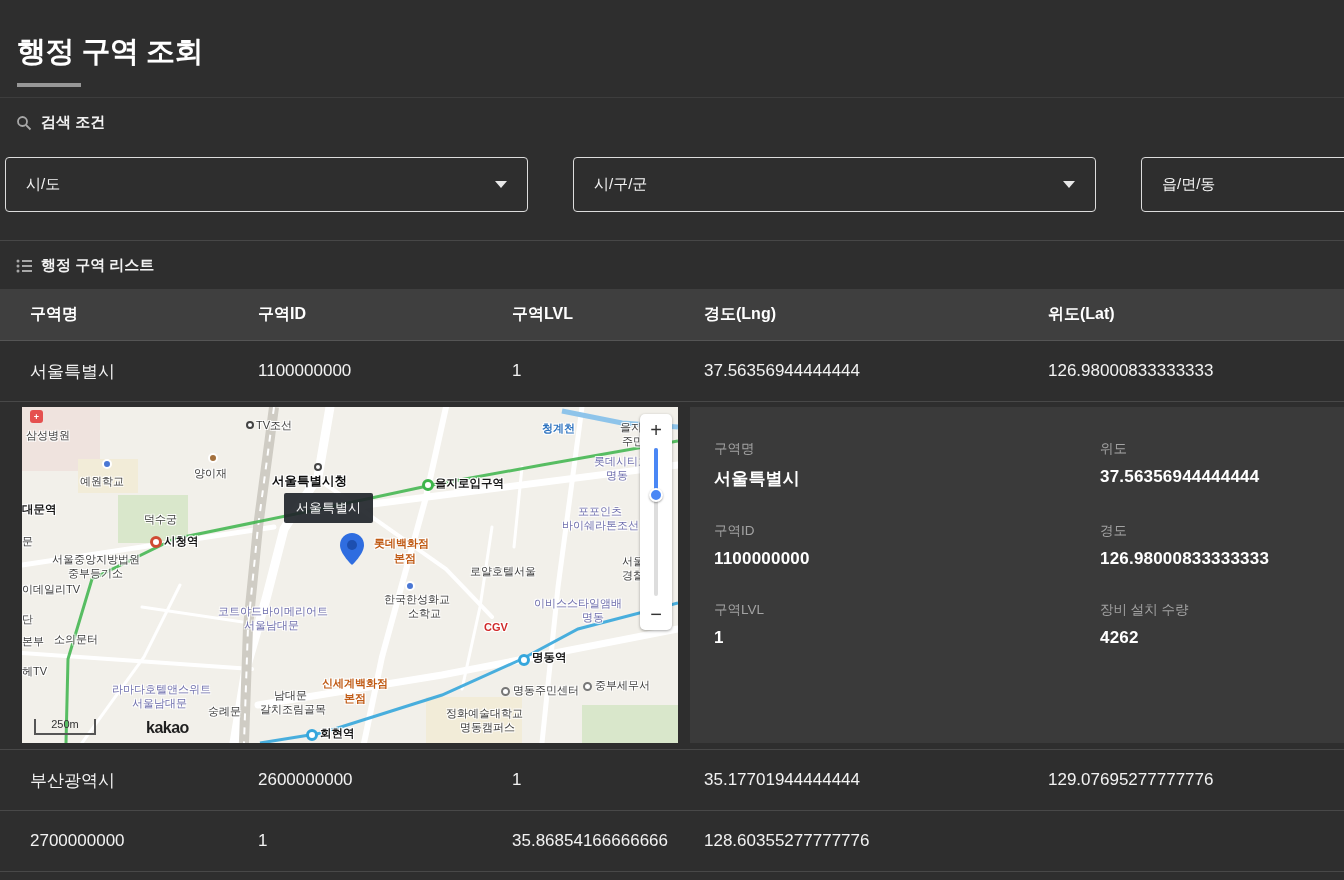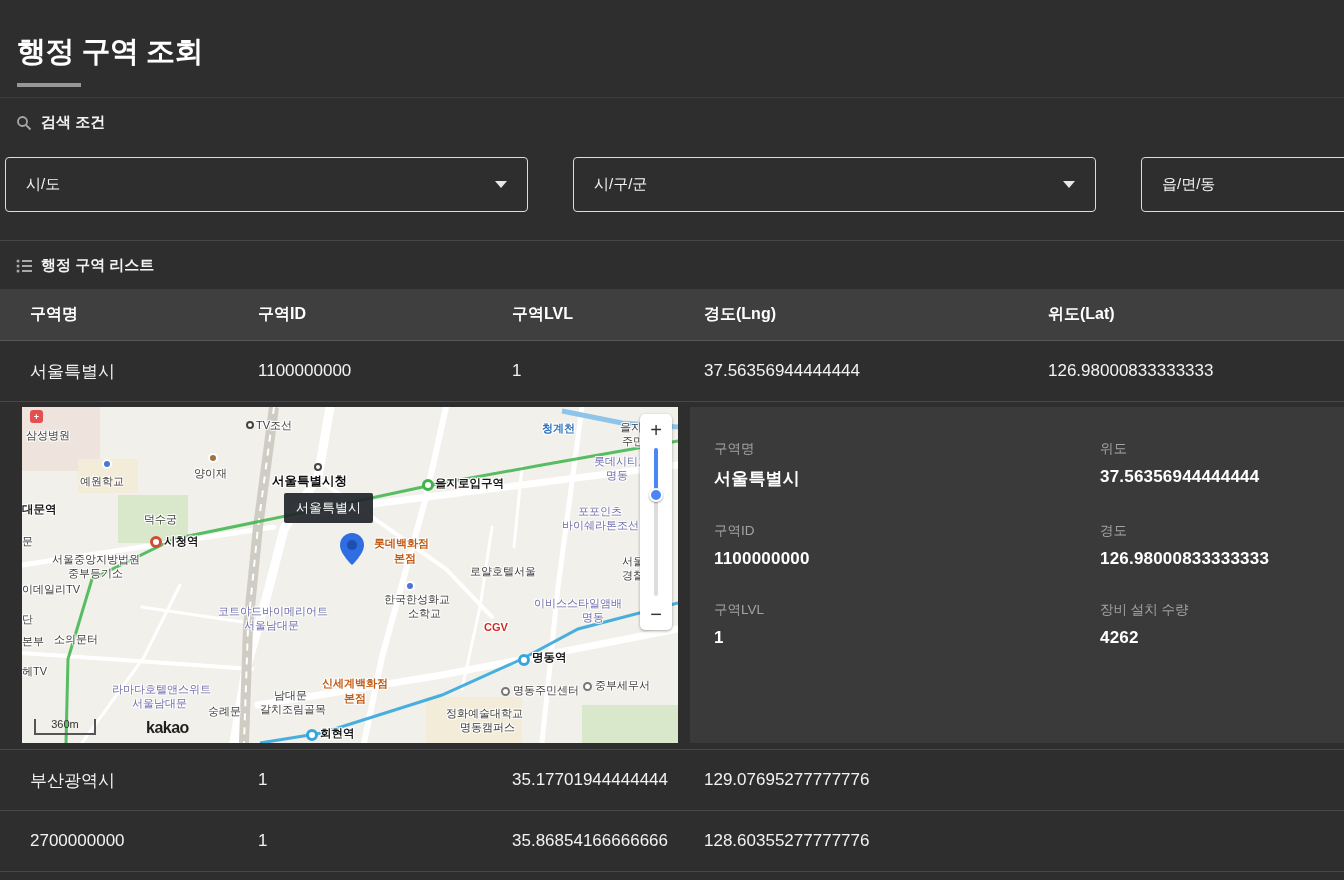--- a/index.html
+++ b/index.html
@@ -213,21 +213,21 @@
         <circle cx="12" cy="12" r="5" fill="#1d4fb0"></circle>
       </svg>
       <div class="zoom">
         <button>+</button>
         <div class="zoom-track">
           <div class="zoom-fill"></div>
           <div class="zoom-handle"></div>
         </div>
         <button>−</button>
       </div>
-      <div class="map-scale"><span>360m</span></div>
+      <div class="map-scale"><span>250m</span></div>
       <div class="map-attribution">kakao</div>
     </div>
     <div class="detail-panel">
       <div class="detail-grid" id="detail-grid">
             <div class="field">
               <div class="f-label">구역명</div>
               <div class="f-value">서울특별시</div>
             </div>
             <div class="field">
               <div class="f-label">위도</div>
@@ -247,20 +247,21 @@
             </div>
             <div class="field">
               <div class="f-label">장비 설치 수량</div>
               <div class="f-value">4262</div>
             </div>
           </div>
     </div>
   </div>
 <div class="trow">
         <div class="td">부산광역시</div>
+        <div class="td">2600000000</div>
         <div class="td">1</div>
         <div class="td">35.17701944444444</div>
         <div class="td">129.07695277777776</div>
       </div>
       <div class="trow">
         <div class="td">2700000000</div>
         <div class="td">1</div>
         <div class="td">35.86854166666666</div>
         <div class="td">128.60355277777776</div>
       </div>

